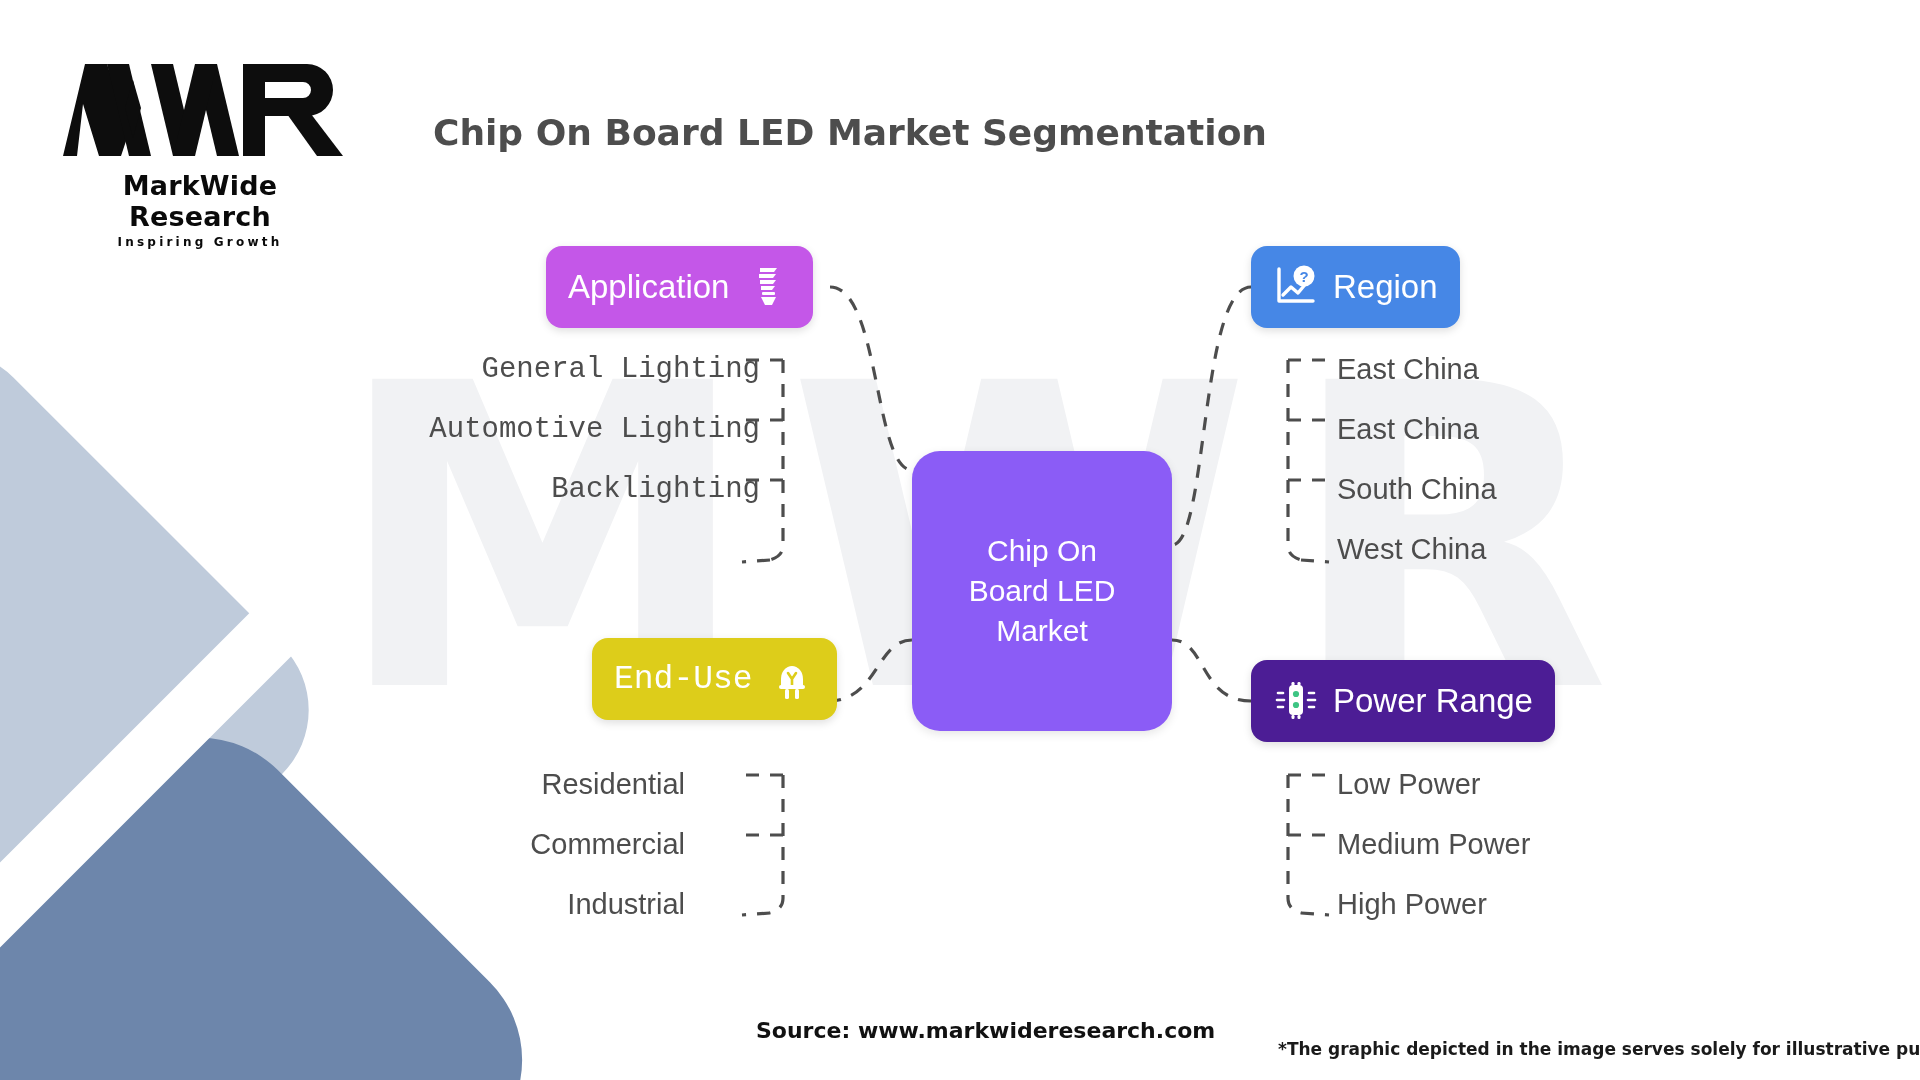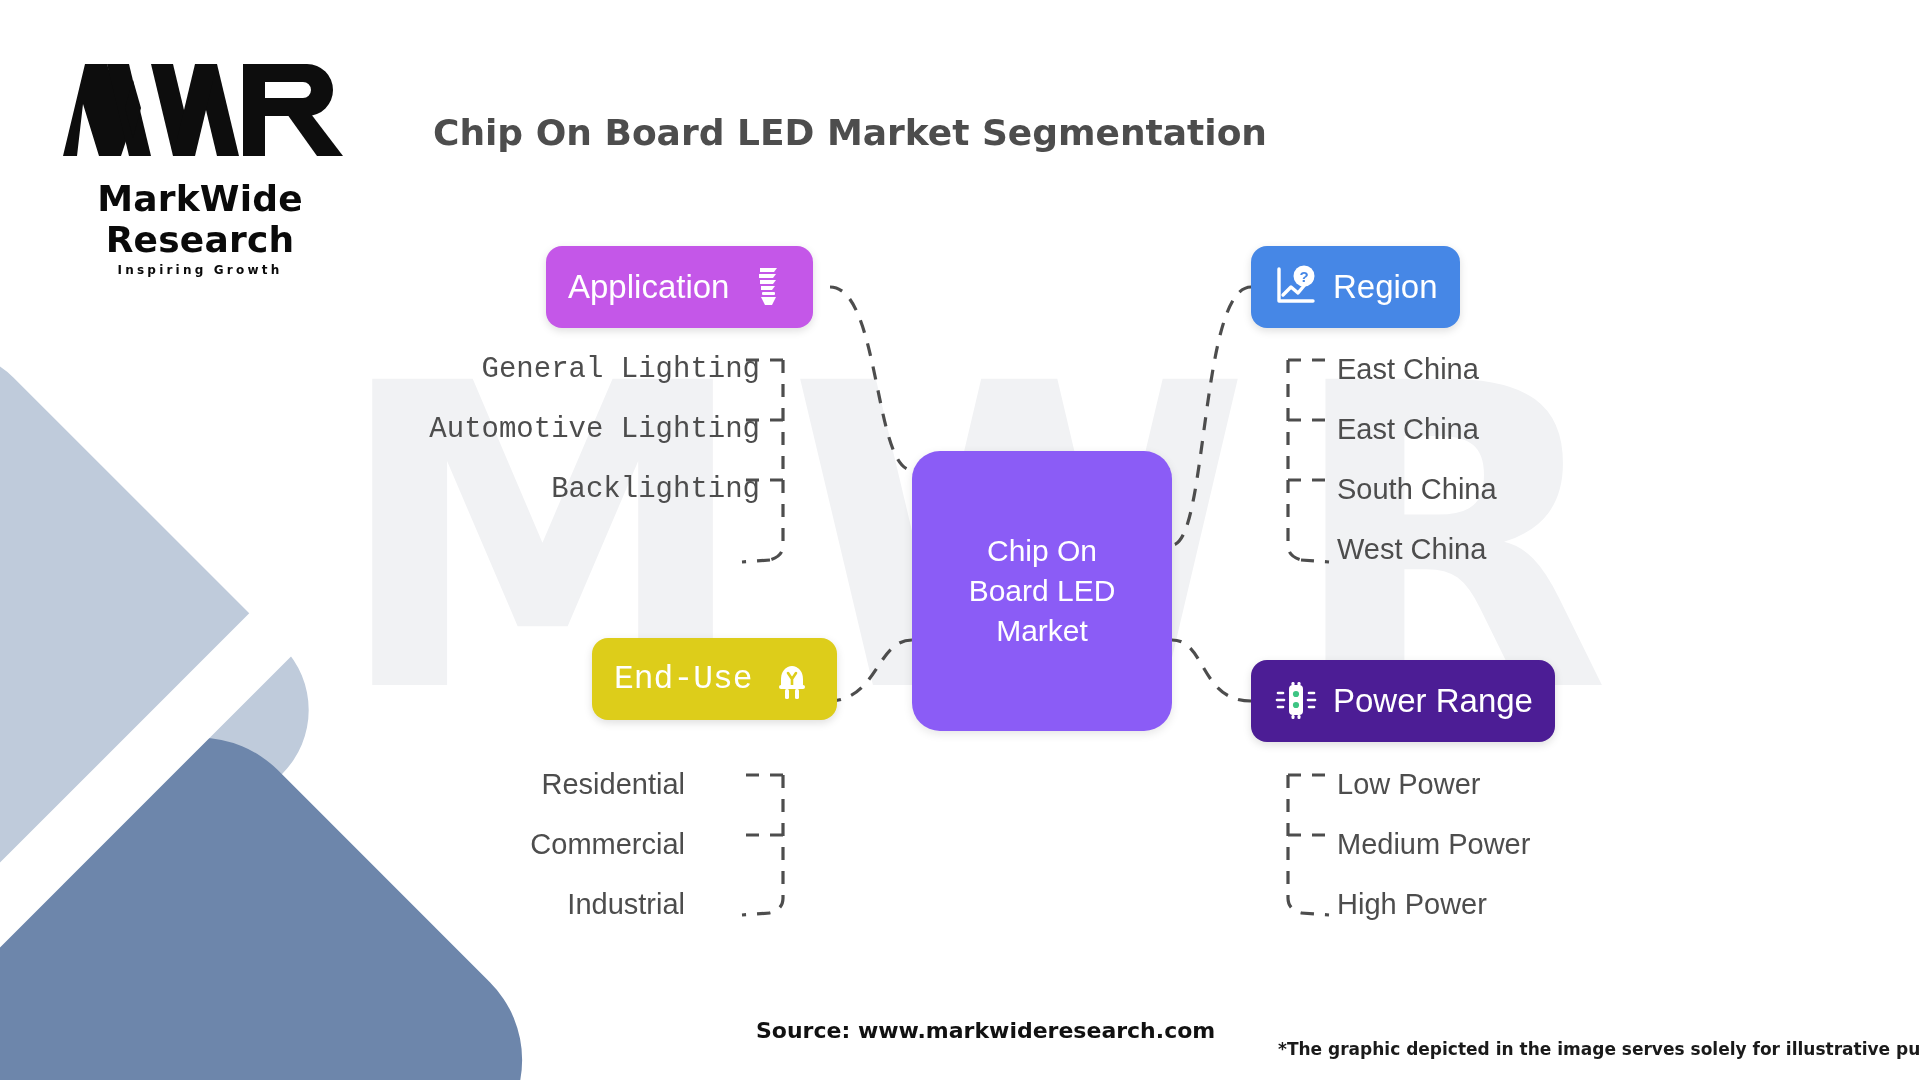--- a/index.html
+++ b/index.html
@@ -77,23 +77,23 @@
   .logo {
     position: absolute;
     left: 55px;
     top: 60px;
     width: 290px;
   }
   .logo-mark {
     display: block;
   }
   .logo-name {
-    margin-top: 18px;
+    margin-top: 10px;
     text-align: center;
-    font-size: 36px;
+    font-size: 27px;
     font-weight: 700;
     color: #0a0a0a;
     letter-spacing: 0.2px;
     font-family: "DejaVu Sans", sans-serif;
   }
   .logo-tag {
     margin-top: 3px;
     text-align: center;
     font-size: 12px;
     font-weight: 700;

